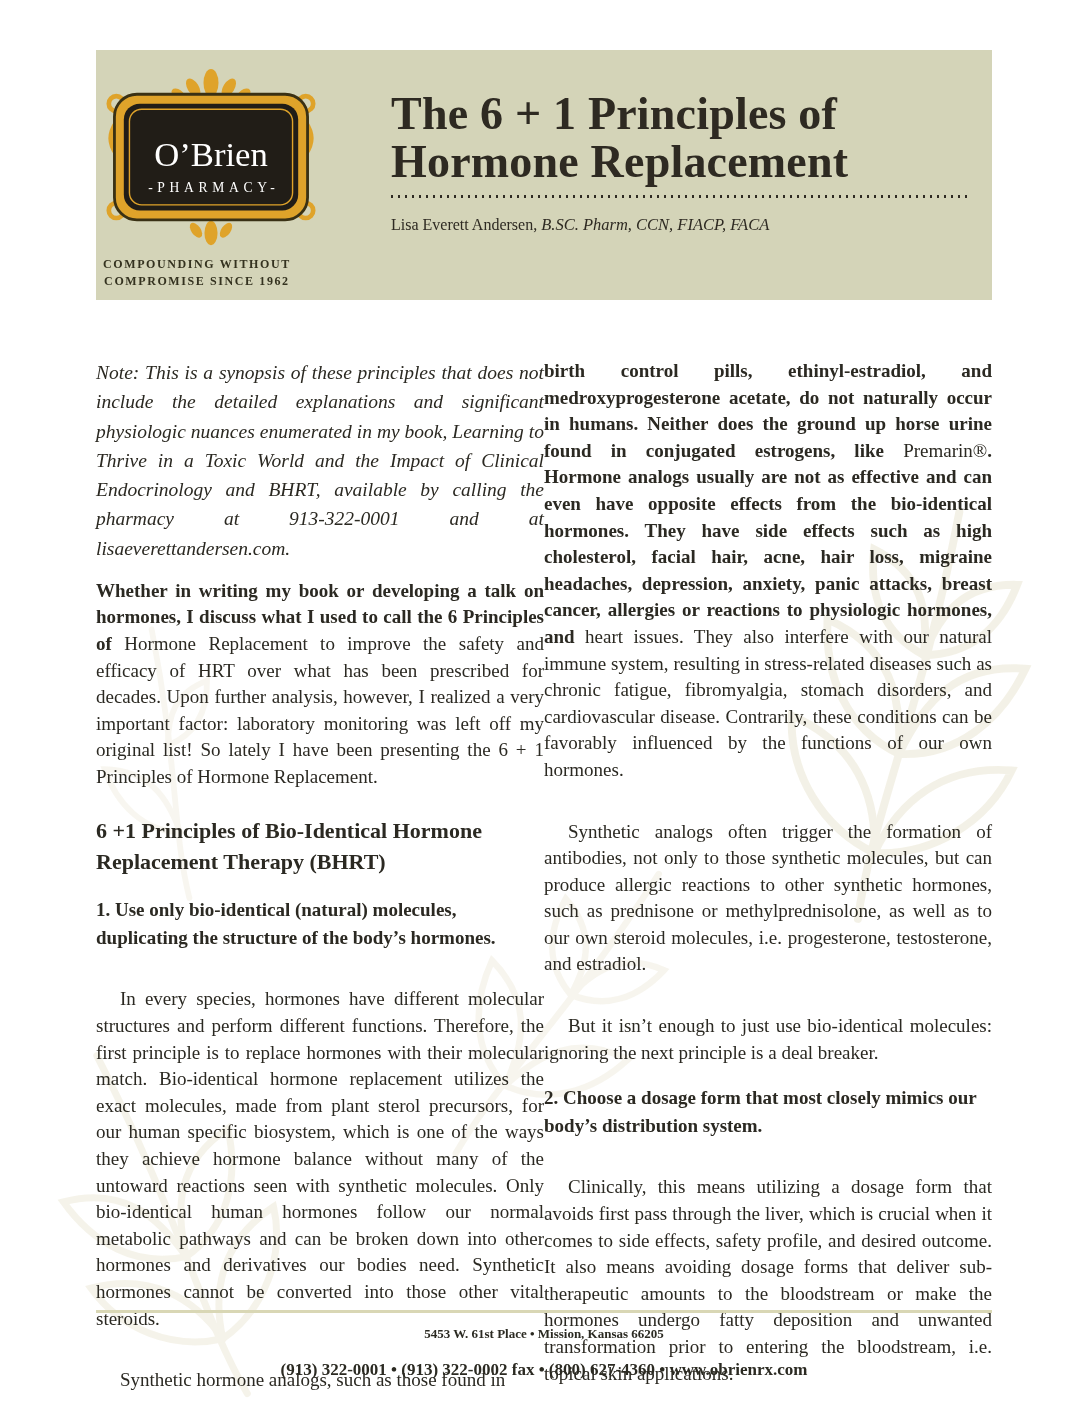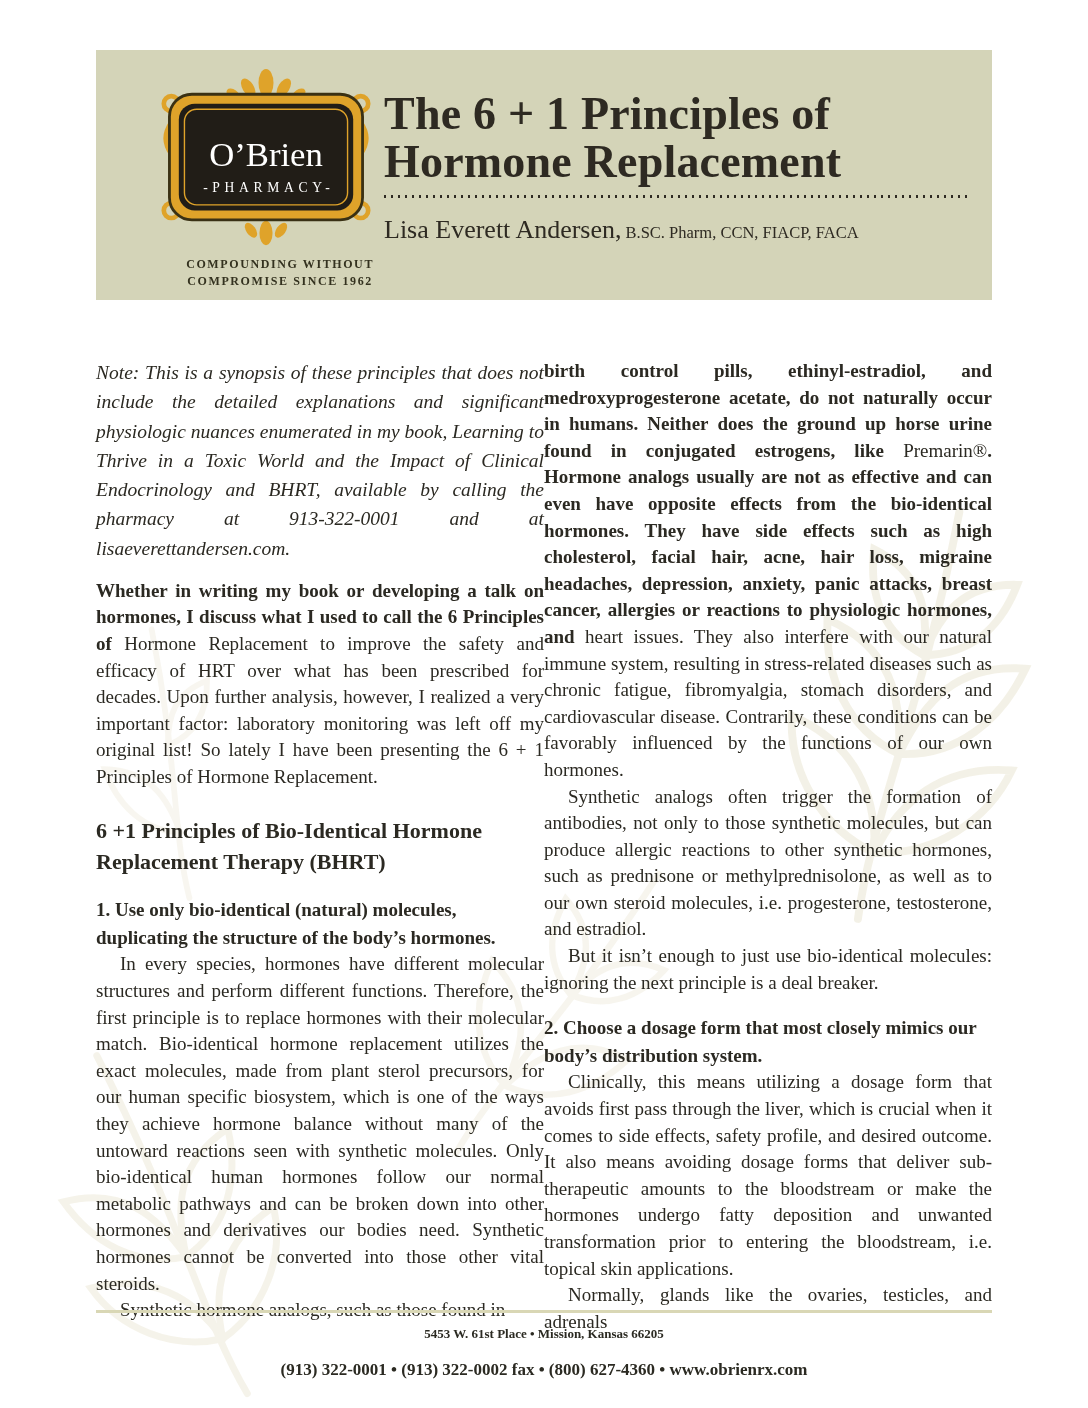--- a/index.html
+++ b/index.html
@@ -22,22 +22,23 @@
     left: 96px; right: 96px; top: 50px;
     height: 250px;
     background: #d4d4b8;
     display: flex;
     z-index: 2;
   }
   .logo-col {
     width: 278px;
     display: flex;
     flex-direction: column;
-    align-items: flex-end;
+    align-items: flex-start;
     padding-top: 18px;
+    margin-left: 7px;
   }
   .tagline {
     margin-top: 8px;
     text-align: center;
     font-weight: 700;
     font-size: 12px;
     letter-spacing: 1.6px;
     color: #34321f;
     line-height: 1.45;
   }
@@ -48,22 +49,22 @@
     font-weight: 700;
     color: #2e2a22;
     letter-spacing: 0.2px;
   }
   .dotted-rule {
     margin-top: 9px;
     height: 3px;
     background-image: repeating-linear-gradient(to right, #2e2a22 0 2px, transparent 2px 7px);
   }
   .byline { margin-top: 17px; color: #2e2a22; }
-  .byline .author-name { font-size: 26px; margin-top: 40px; }
-  .byline .author-creds { font-size: 16.5px; }
+  .byline .author-name { font-size: 16px; margin-top: 40px; }
+  .byline .author-creds { font-size: 16.5px; font-style: italic; }
   
   .columns {
     position: absolute;
     left: 96px; right: 96px; top: 358px;
     display: flex;
     z-index: 1;
     color: #2b2922;
     font-size: 19px;
     line-height: 1.4;
     text-align: justify;
@@ -80,21 +81,21 @@
     line-height: 1.45;
   }
   .principle-heading {
     margin-top: 18px;
     font-size: 19px;
     font-weight: 700;
     text-align: left;
     line-height: 1.45;
   }
   .body-para { }
-  .indent { text-indent: 24px; }
+  .indent { text-indent: 24px; margin-top: 35px; }
   
   .footer {
     position: absolute;
     left: 96px; right: 96px; top: 1310px;
     z-index: 2;
     text-align: center;
     color: #2b2a22;
   }
   .footer-rule { height: 3px; background: #d9d7b5; }
   .footer-address { margin-top: 13px; font-size: 13px; font-weight: 700; }

